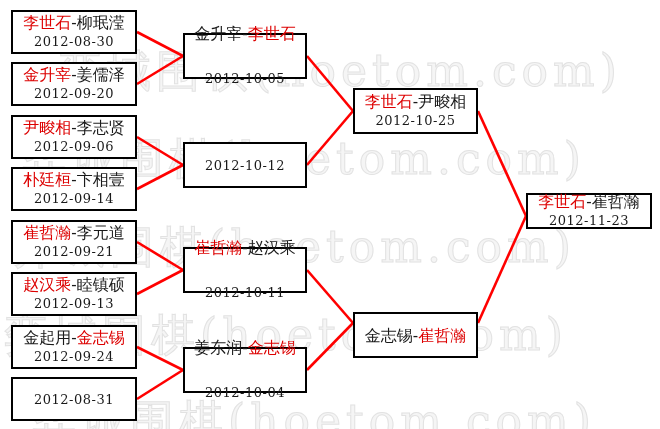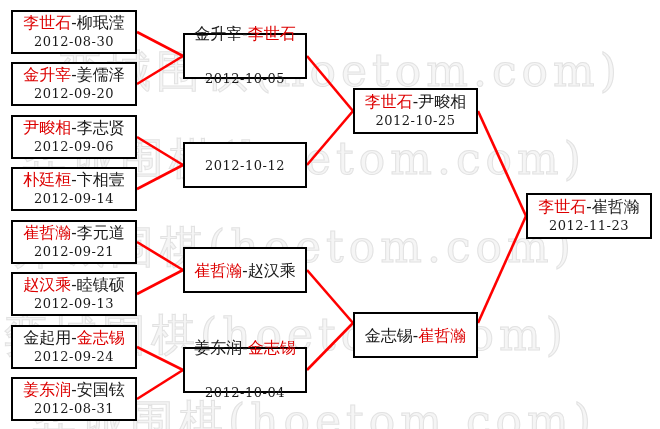--- a/index.html
+++ b/index.html
@@ -38,21 +38,21 @@
     background:var(--bg);border:2px solid var(--border);
     display:flex;flex-direction:column;align-items:center;justify-content:center;
     line-height:19px;color:var(--text);
   }
   .names{font-size:16px;white-space:nowrap;}
   .date{font-size:13px;letter-spacing:0.5px;}
   .win{color:var(--winner);}
   .r1{left:11px;width:126px;height:44px;}
   .r2{left:183px;width:124px;height:46px;gap:26px;}
   .sf{left:353px;width:125px;height:46px;}
-  .fn{left:526px;width:126px;height:46px;}
+  .fn{left:526px;width:126px;height:36px;}
 </style>
 </head>
 <body>
 
 <div class="wm">
   <div class="wm-row">弈城围棋(hoetom.com)</div>
   <div class="wm-row">弈城围棋(hoetom.com)</div>
   <div class="wm-row">弈城围棋(hoetom.com)</div>
   <div class="wm-row">弈城围棋(hoetom.com)</div>
   <div class="wm-row">弈城围棋(hoetom.com)</div>
@@ -97,33 +97,33 @@
 </div>
 <div class="match r1" style="top:272px">
   <div class="names"><span class="p1 win">赵汉乘</span><span class="sep">-</span><span class="p2">睦镇硕</span></div>
   <div class="date">2012-09-13</div>
 </div>
 <div class="match r1" style="top:325px">
   <div class="names"><span class="p1">金起用</span><span class="sep">-</span><span class="p2 win">金志锡</span></div>
   <div class="date">2012-09-24</div>
 </div>
 <div class="match r1" style="top:377px">
-  <div class="names"><span class="p1 win">姜东润</span><span class="sep">-</span><span class="p2">安国铉</span></div>
   <div class="date">2012-08-31</div>
 </div>
 
 <div class="match r2" style="top:33px">
   <div class="names"><span class="p1">金升宰</span><span class="sep">-</span><span class="p2 win">李世石</span></div>
   <div class="date">2012-10-05</div>
 </div>
 <div class="match r2" style="top:142px">
   <div class="date">2012-10-12</div>
 </div>
 <div class="match r2" style="top:247px">
   <div class="names"><span class="p1 win">崔哲瀚</span><span class="sep">-</span><span class="p2">赵汉乘</span></div>
+  <div class="date">2012-10-11</div>
 </div>
 <div class="match r2" style="top:347px">
   <div class="names"><span class="p1">姜东润</span><span class="sep">-</span><span class="p2 win">金志锡</span></div>
   <div class="date">2012-10-04</div>
 </div>
 
 <div class="match sf" style="top:88px">
   <div class="names"><span class="p1 win">李世石</span><span class="sep">-</span><span class="p2">尹畯相</span></div>
   <div class="date">2012-10-25</div>
 </div>

